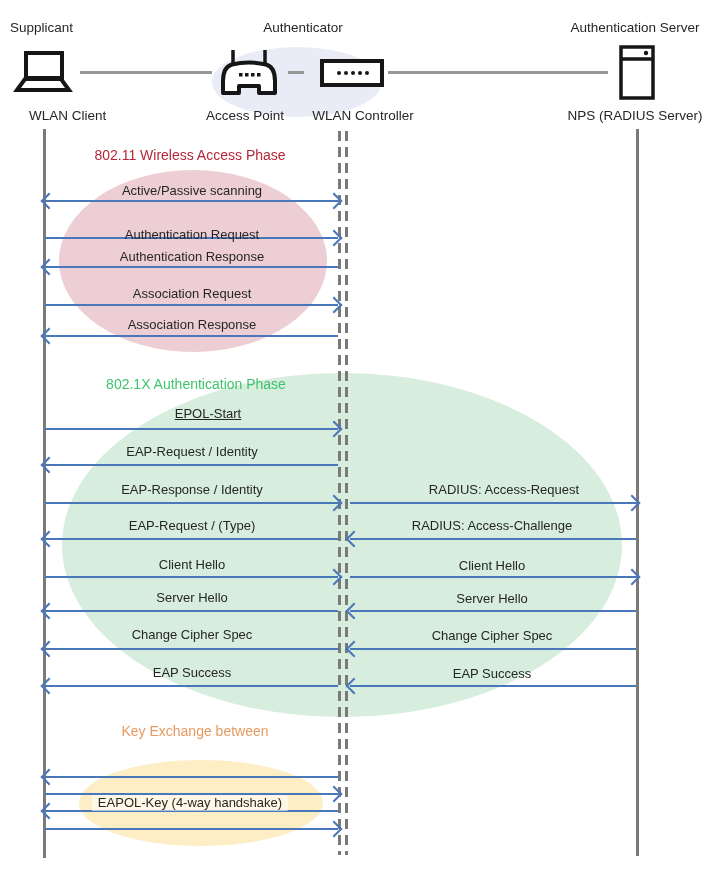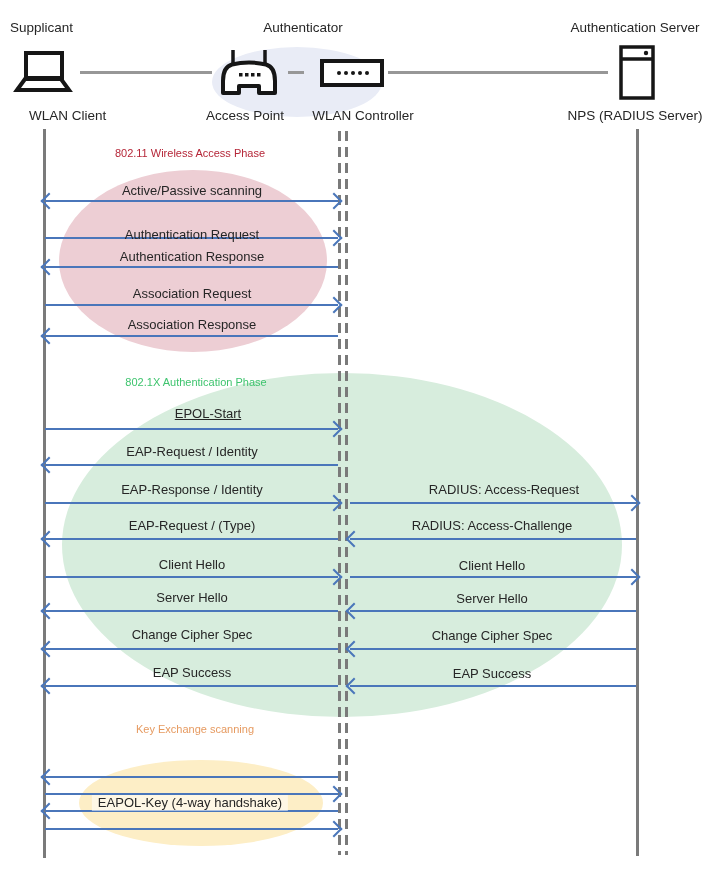--- a/index.html
+++ b/index.html
@@ -3,21 +3,21 @@
 <meta charset="utf-8">
 <style>
   html,body{margin:0;padding:0;background:#fff;}
   #canvas{
     position:relative;width:702px;height:875px;background:#fff;overflow:hidden;
     font-family:"Liberation Sans",sans-serif;color:var(--text,#262626);
   }
   .lbl{position:absolute;font-size:13.5px;white-space:nowrap;z-index:5;}
   .clbl{transform:translateX(-50%);}
   .msg{position:absolute;font-size:13px;white-space:nowrap;transform:translateX(-50%);z-index:5;}
-  .phase-title{position:absolute;font-size:11px;white-space:nowrap;transform:translateX(-50%);z-index:5;}
+  .phase-title{position:absolute;font-size:14px;white-space:nowrap;transform:translateX(-50%);z-index:5;}
   .ellipse{position:absolute;border-radius:50%;z-index:1;}
   .lifeline{position:absolute;width:3px;background:var(--lifeline,#7a7a7a);z-index:2;}
   .lifeline.dashed{background:repeating-linear-gradient(180deg,var(--lifeline,#7a7a7a) 0 10px,transparent 10px 16px);}
   .hline{position:absolute;height:3px;background:var(--connector,#979797);z-index:2;}
   .arrow{position:absolute;height:2px;background:var(--arrow,#4a76ba);z-index:4;}
   .arrow.right::after,.arrow.both::after{
     content:"";position:absolute;right:-2px;top:-5px;width:10px;height:10px;
     border-top:2px solid var(--arrow,#4a76ba);border-right:2px solid var(--arrow,#4a76ba);transform:rotate(45deg);
   }
   .arrow.left::before,.arrow.both::before{
@@ -139,21 +139,21 @@
   <div class="msg" style="left:492px;top:591px;">Server Hello</div>
   <div class="arrow left" style="left:350px;top:610px;width:286px;"></div>
 
   <div class="msg" style="left:492px;top:628px;">Change Cipher Spec</div>
   <div class="arrow left" style="left:350px;top:648px;width:286px;"></div>
 
   <div class="msg" style="left:492px;top:666px;">EAP Success</div>
   <div class="arrow left" style="left:350px;top:685px;width:286px;"></div>
 
   <div class="ellipse" style="left: 79px; top: 760px; width: 244px; height: 86px; background: rgb(253, 238, 198);"></div>
-  <div class="phase-title" style="left: 195px; top: 723px; color: rgb(230, 154, 96);">Key Exchange scanning</div>
+  <div class="phase-title" style="left: 195px; top: 723px; color: rgb(230, 154, 96);">Key Exchange between</div>
 
   <div class="arrow left" style="left:45px;top:776px;width:293px;"></div>
   <div class="arrow right" style="left:45px;top:793px;width:293px;"></div>
   <div class="msg keylabel" style="left:190px;top:795px;text-align:right;">EAPOL-Key (4-way handshake)</div>
   <div class="arrow left" style="left:45px;top:810px;width:293px;"></div>
   <div class="arrow right" style="left:45px;top:828px;width:293px;"></div>
 
 </div>
 
 </body></html>

